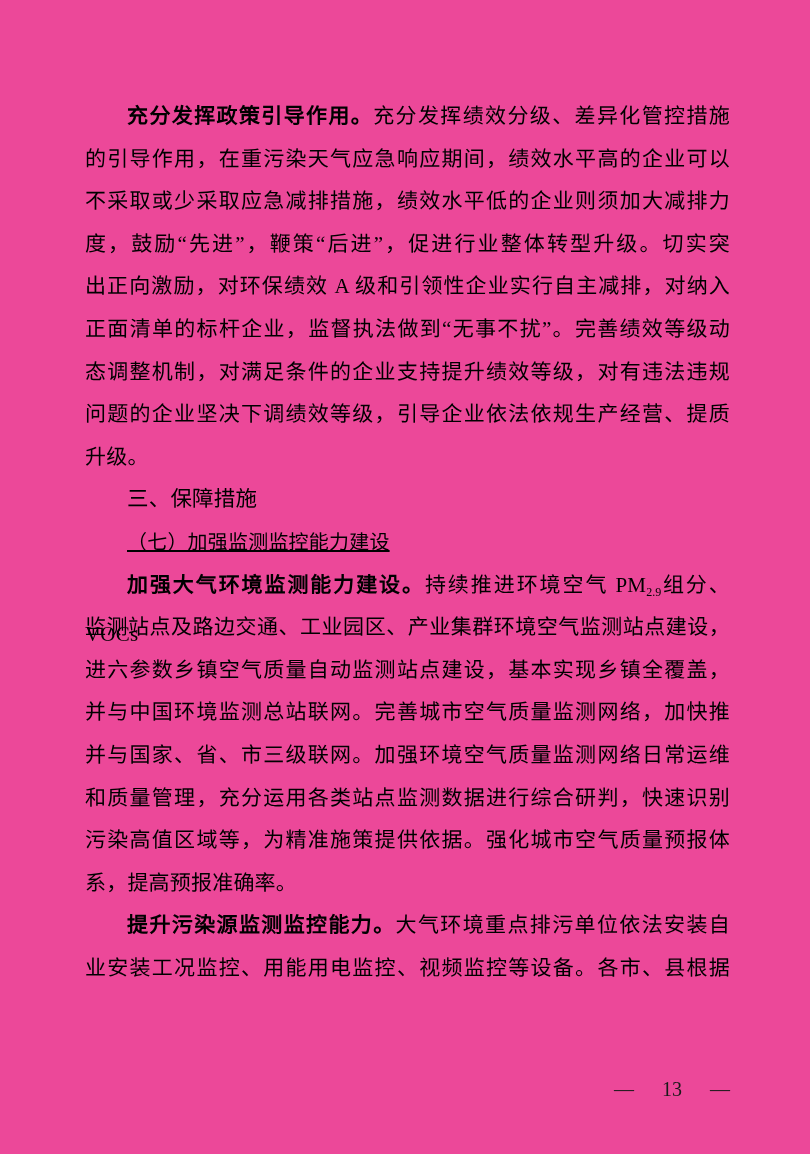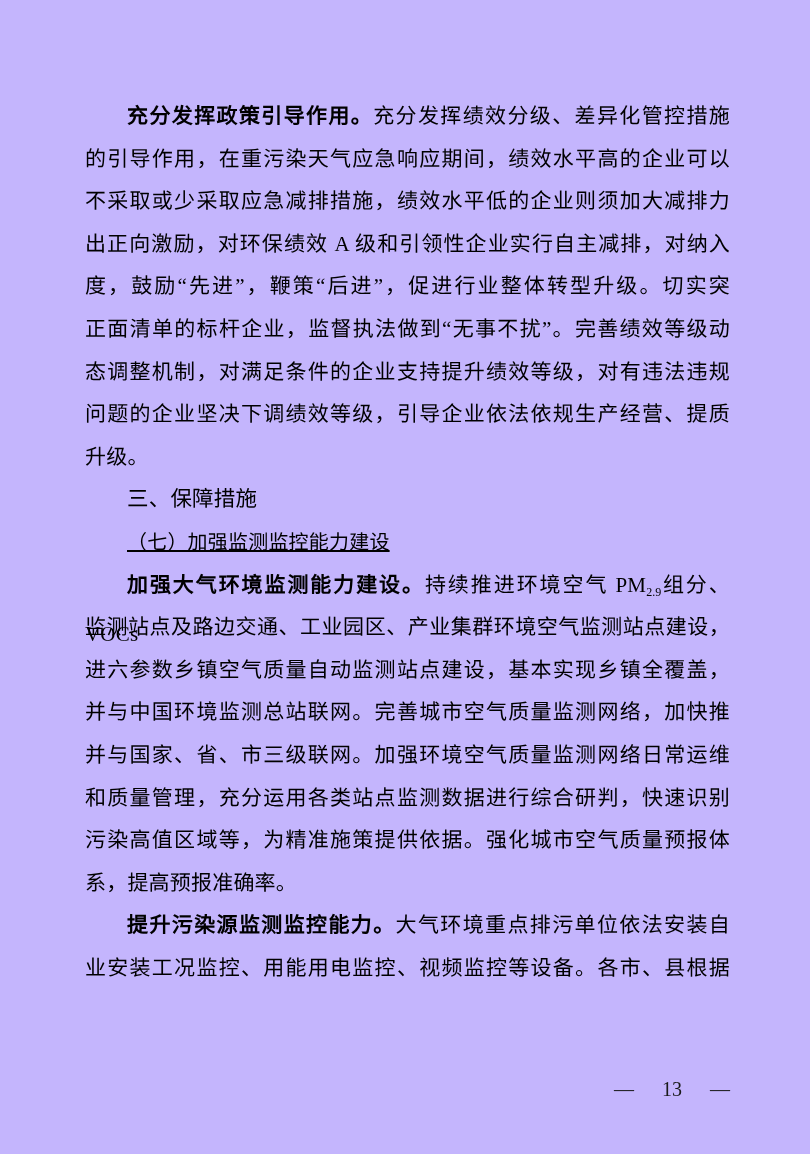--- a/index.html
+++ b/index.html
@@ -1,20 +1,20 @@
 <!DOCTYPE html>
 <html lang="zh-CN"><head>
 <meta charset="utf-8">
 <style>
   html, body { margin: 0; padding: 0; background: #ffffff; }
   .page {
     position: relative;
     width: 810px;
     height: 1154px;
-    background: #c4b5fd;
+    background: #ec4899;
     overflow: hidden;
     font-family: "Liberation Serif", "DejaVu Serif", serif;
     color: #000000;
   }
   .doc-body {
     position: absolute;
     left: 85px;
     top: 95px;
     width: 645px;
   }
@@ -67,22 +67,22 @@
   .footer .num { margin: 0 28px; }
 </style>
 </head>
 <body>
 
 <div class="page">
   <div class="doc-body">
       <div class="line indent"><span class="seg bold">充分发挥政策引导作用。</span><span class="seg normal">充分发挥绩效分级、差异化管控措施</span></div>
       <div class="line"><span class="seg normal">的引导作用，在重污染天气应急响应期间，绩效水平高的企业可以</span></div>
       <div class="line"><span class="seg normal">不采取或少采取应急减排措施，绩效水平低的企业则须加大减排力</span></div>
+      <div class="line"><span class="seg normal">度，鼓励“先进”，鞭策“后进”，促进行业整体转型升级。切实突</span></div>
       <div class="line"><span class="seg normal">出正向激励，对环保绩效 A 级和引领性企业实行自主减排，对纳入</span></div>
-      <div class="line"><span class="seg normal">度，鼓励“先进”，鞭策“后进”，促进行业整体转型升级。切实突</span></div>
       <div class="line"><span class="seg normal">正面清单的标杆企业，监督执法做到“无事不扰”。完善绩效等级动</span></div>
       <div class="line"><span class="seg normal">态调整机制，对满足条件的企业支持提升绩效等级，对有违法违规</span></div>
       <div class="line"><span class="seg normal">问题的企业坚决下调绩效等级，引导企业依法依规生产经营、提质</span></div>
       <div class="line last"><span class="seg normal">升级。</span></div>
       <div class="line heading-level1 indent last"><span class="seg normal">三、保障措施</span></div>
       <div class="line heading-level2 indent last"><span class="seg normal">（七）加强监测监控能力建设</span></div>
       <div class="line indent"><span class="seg bold">加强大气环境监测能力建设。</span><span class="seg normal">持续推进环境空气 PM</span><span class="seg sub">2.9</span><span class="seg normal">组分、VOCs</span></div>
       <div class="line"><span class="seg normal">监测站点及路边交通、工业园区、产业集群环境空气监测站点建设，</span></div>
       <div class="line"><span class="seg normal">进六参数乡镇空气质量自动监测站点建设，基本实现乡镇全覆盖，</span></div>
       <div class="line"><span class="seg normal">并与中国环境监测总站联网。完善城市空气质量监测网络，加快推</span></div>

